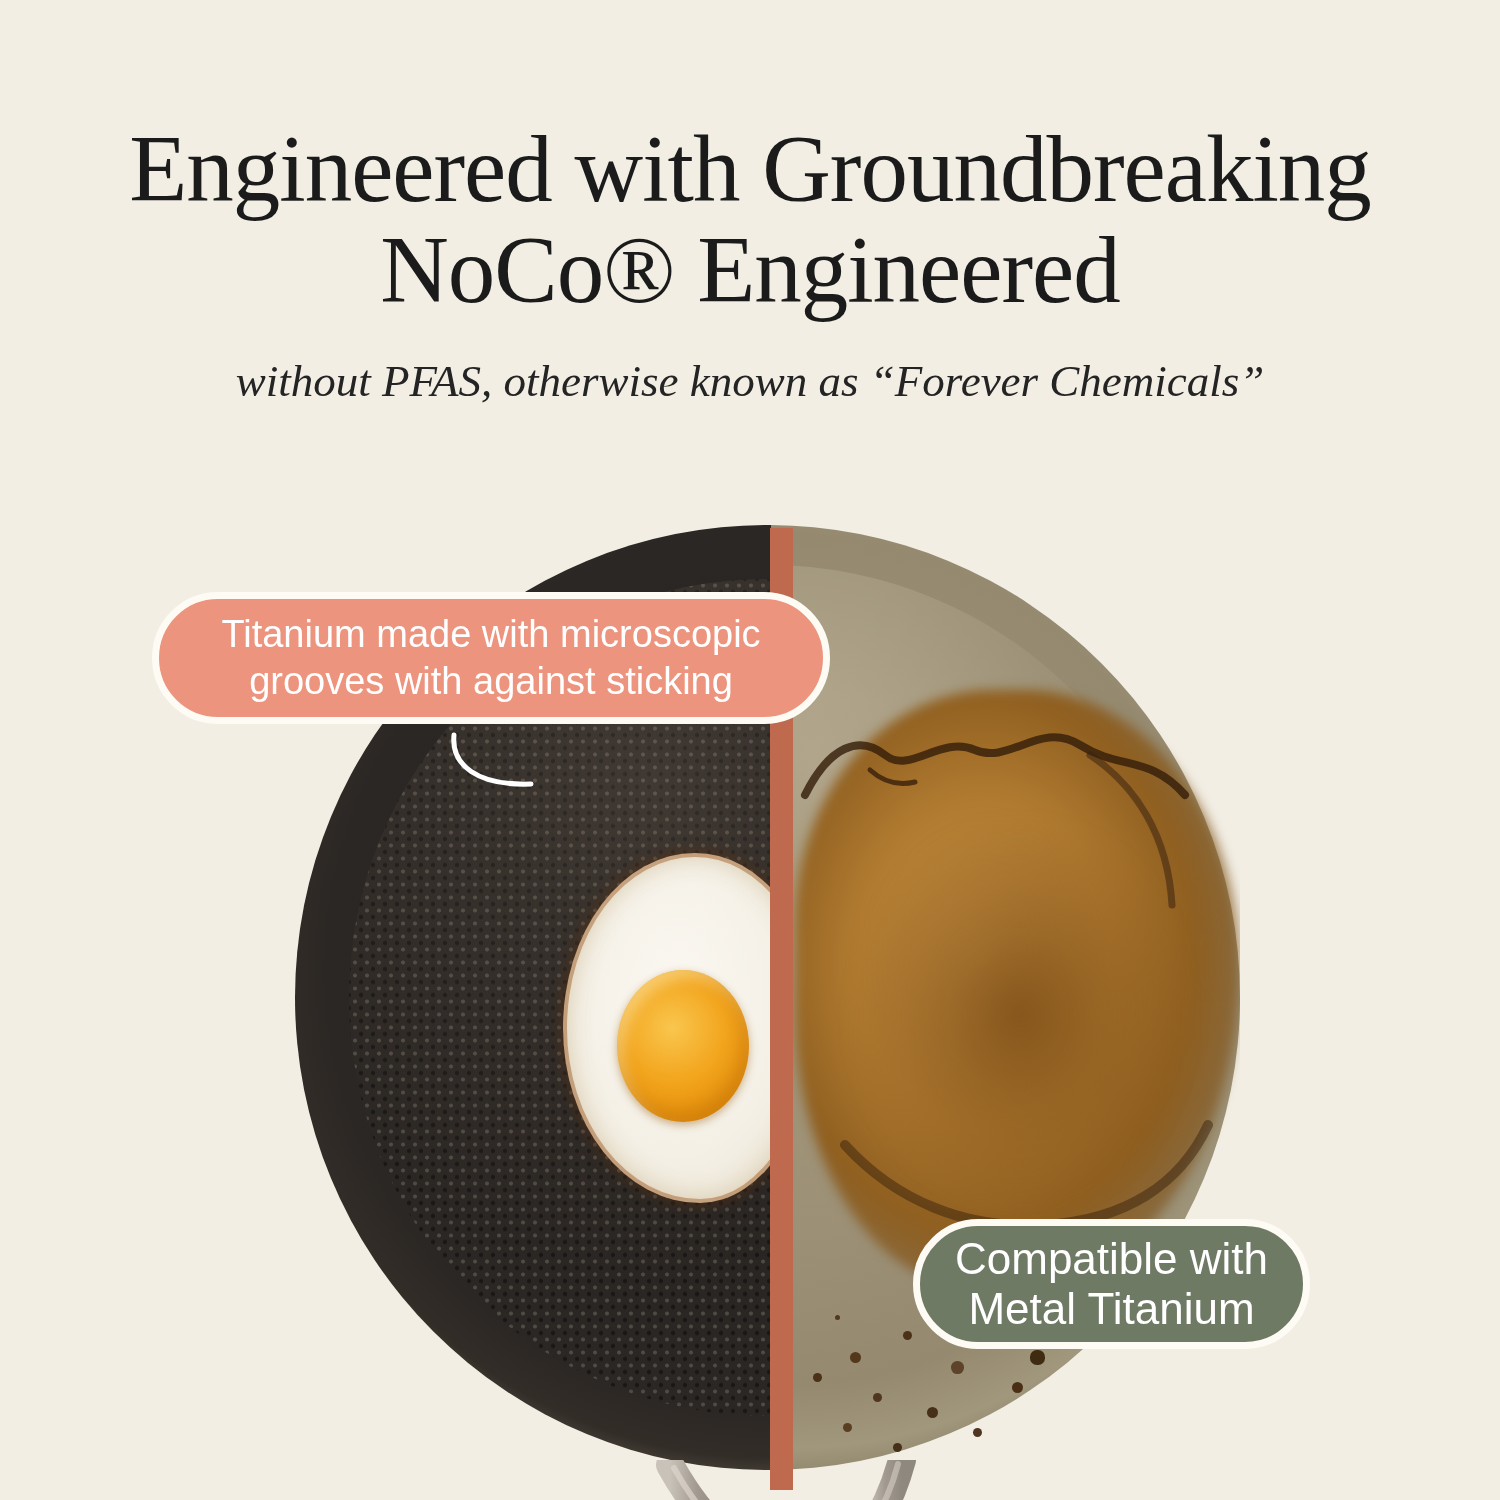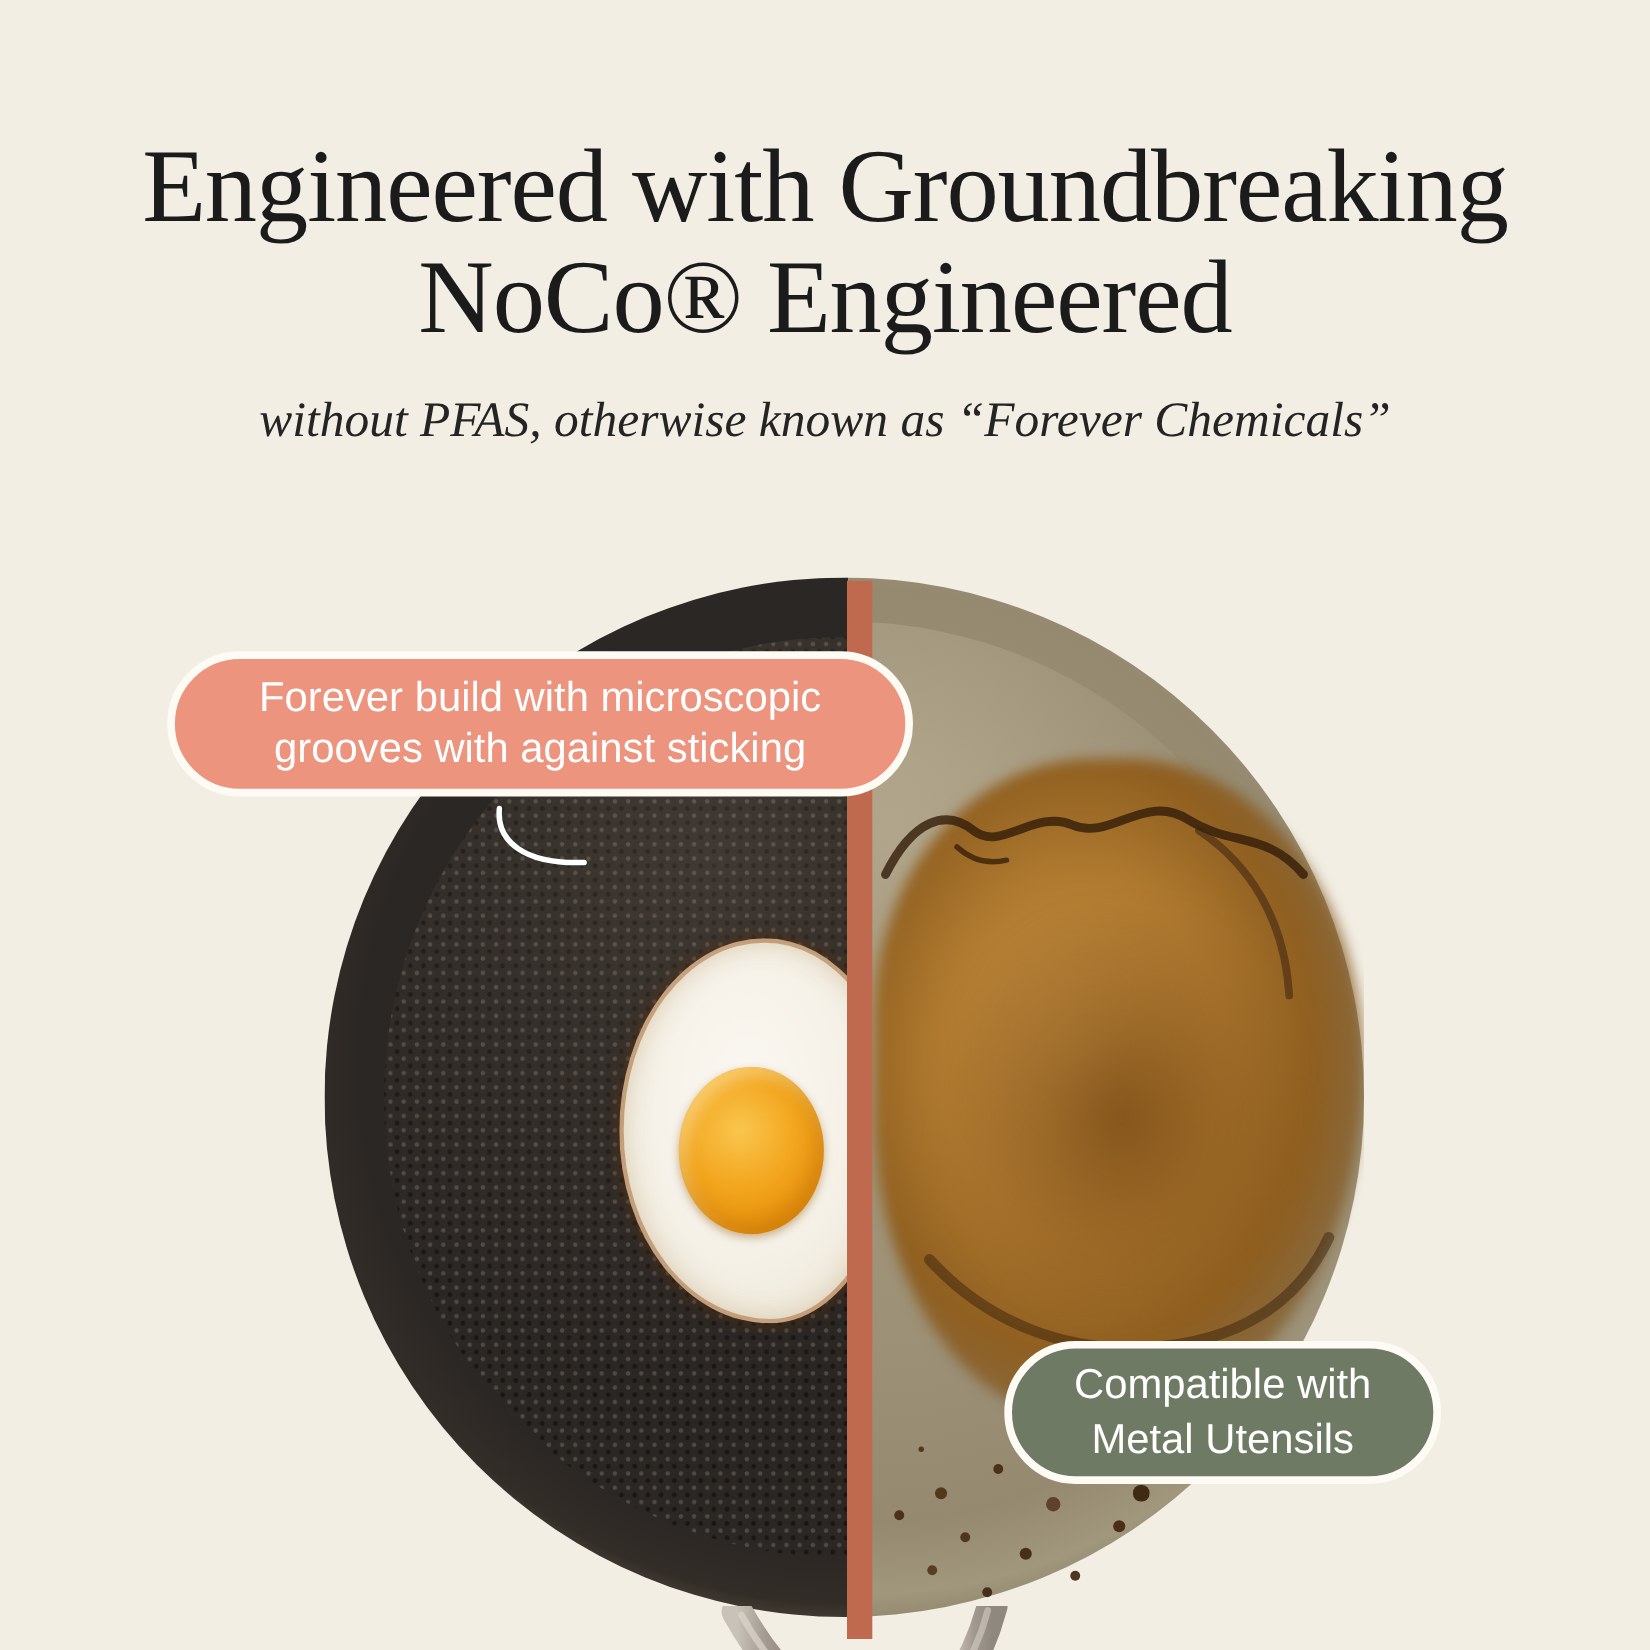--- a/index.html
+++ b/index.html
@@ -111,21 +111,21 @@
     border:7px solid #fdfbf4;
     display:flex;flex-direction:column;justify-content:center;
     text-align:center;color:#ffffff;
   }
   .badge-titanium{
     left:152px;top:557px;width:678px;height:132px;border-radius:72px;
     font-size:38px;line-height:47px;
   }
   .badge-metal{
     left:913px;top:1184px;width:397px;height:130px;border-radius:72px;
-    font-size:38px;line-height:50px;
+    font-size:44px;line-height:50px;
   }
 </style>
 </head>
 <body>
 
 <div class="canvas" style="background-color: rgb(242, 238, 228); margin-top: 35px;">
 
   <div class="headline" style="color: rgb(27, 27, 27);">
     <div>Engineered with Groundbreaking</div>
     <div>NoCo® Engineered</div>
@@ -175,22 +175,22 @@
     <path d="M258,4 C251,31 240,53 228,71" fill="none" stroke="#d5cec4" stroke-width="6" stroke-linecap="round" opacity="0.6"></path>
   </svg>
 
   <div class="divider" style="background-color: rgb(191, 106, 79);"></div>
 
   <svg class="pointer-svg" width="90" height="62" viewBox="0 0 90 62">
     <path d="M7,4 C4,34 30,55 84,53" fill="none" stroke="#ffffff" stroke-width="5" stroke-linecap="round"></path>
   </svg>
 
   <div class="badge badge-titanium" style="background-color: rgb(236, 148, 126); color: rgb(255, 255, 255);">
-    <div>Forever build with microscopic</div>
+    <div>Titanium made with microscopic</div>
     <div>grooves with against sticking</div>
   </div>
 
   <div class="badge badge-metal" style="background-color: rgb(110, 122, 100); color: rgb(255, 255, 255);">
     <div>Compatible with</div>
-    <div>Metal Utensils</div>
+    <div>Metal Titanium</div>
   </div>
 
 </div>
 
 </body></html>

